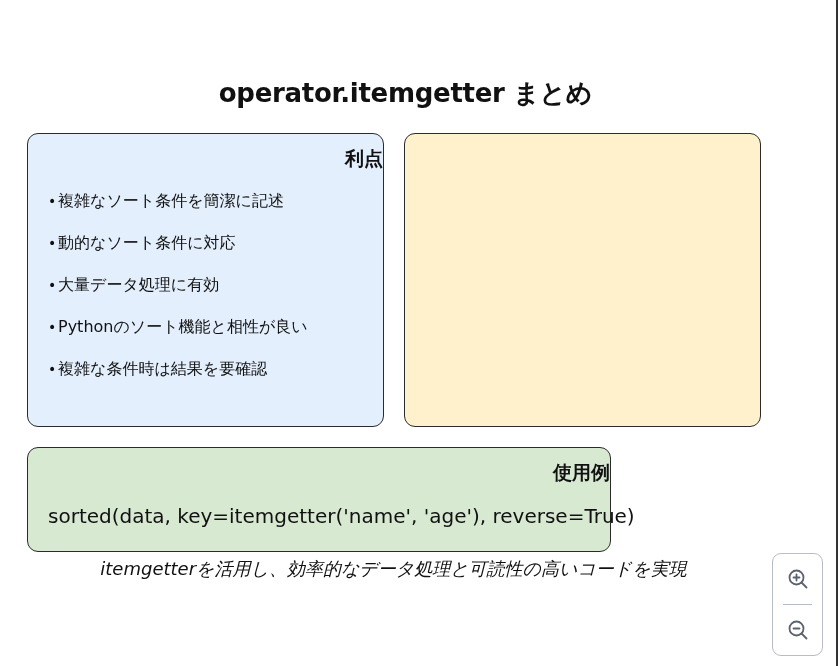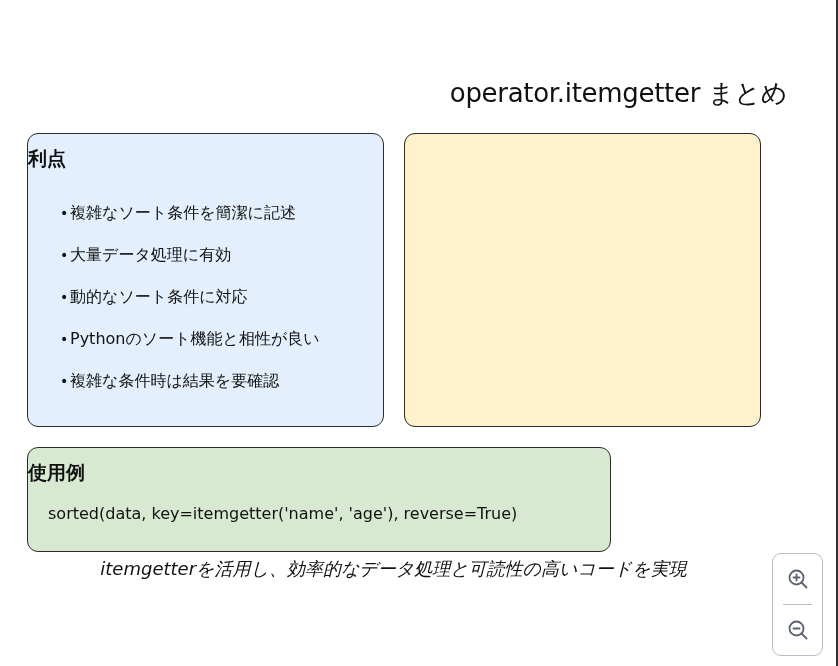--- a/index.html
+++ b/index.html
@@ -10,26 +10,26 @@
     body {
       width: 838px;
       height: 666px;
       position: relative;
       overflow: hidden;
       font-family: "DejaVu Sans", "Liberation Sans", sans-serif;
       color: #111111;
     }
     .title {
       position: absolute;
-      left: 0;
+      left: 12px;
       width: 787px;
       top: 76px;
-      text-align: right;
+      text-align: center;
       font-size: 26px;
-      font-weight: normal;
+      font-weight: bold;
       letter-spacing: -0.3px;
     }
     .box {
       position: absolute;
       box-sizing: border-box;
       border: 1.3px solid #2b2b2b;
       border-radius: 11px;
     }
     .box-pros {
       left: 27px; top: 133px; width: 357px; height: 294px;
@@ -40,48 +40,48 @@
       background: #fff1cc;
     }
     .box-example {
       left: 27px; top: 447px; width: 584px; height: 105px;
       background: #d8e9d2;
     }
     .box-heading {
       position: absolute;
       left: 0; right: 0;
       top: 12px;
-      text-align: left;
+      text-align: right;
       font-size: 19px;
       font-weight: bold;
     }
     .bullet-list {
       position: absolute;
       left: 20px;
       top: 56px;
-      margin: 12px;
+      margin: 0;
       padding: 0;
       list-style: none;
     }
     .bullet-item {
       height: 42px;
       font-size: 16px;
       line-height: 22px;
       white-space: nowrap;
     }
     .bullet-dot {
       display: inline-block;
       width: 10px;
       font-size: 14px;
     }
     .code-line {
       position: absolute;
       left: 20px;
       top: 56px;
-      font-size: 16px;
+      font-size: 20px;
       white-space: nowrap;
     }
     .caption {
       position: absolute;
       left: 0;
       width: 787px;
       top: 557px;
       text-align: center;
       font-size: 18px;
       font-style: italic;
@@ -128,22 +128,22 @@
   </style>
 </head>
 <body>
 
 <div class="title">operator.itemgetter まとめ</div>
 
 <div class="box box-pros">
   <div class="box-heading">利点</div>
   <ul class="bullet-list">
     <li class="bullet-item"><span class="bullet-dot">•</span><span>複雑なソート条件を簡潔に記述</span></li>
+    <li class="bullet-item"><span class="bullet-dot">•</span><span>動的なソート条件に対応</span></li>
     <li class="bullet-item"><span class="bullet-dot">•</span><span>大量データ処理に有効</span></li>
-    <li class="bullet-item"><span class="bullet-dot">•</span><span>動的なソート条件に対応</span></li>
     <li class="bullet-item"><span class="bullet-dot">•</span><span>Pythonのソート機能と相性が良い</span></li>
     <li class="bullet-item"><span class="bullet-dot">•</span><span>複雑な条件時は結果を要確認</span></li>
   </ul>
 </div>
 
 <div class="box box-cons">
 </div>
 
 <div class="box box-example">
   <div class="box-heading">使用例</div>

